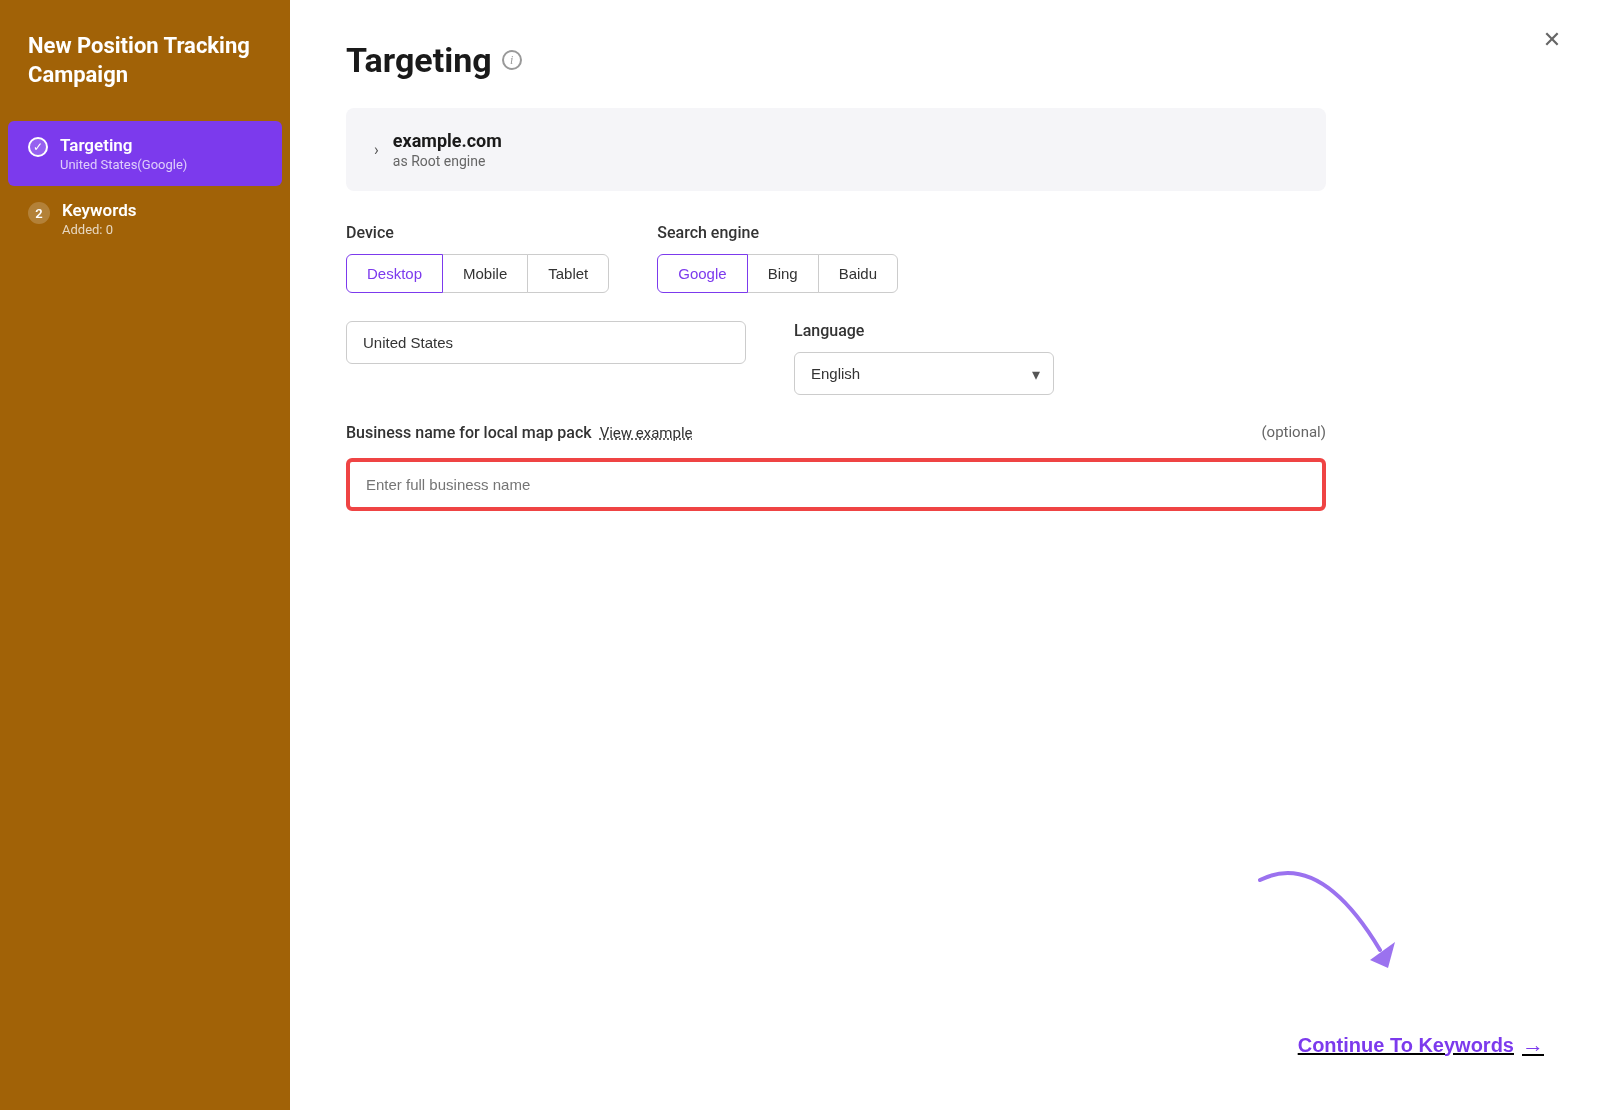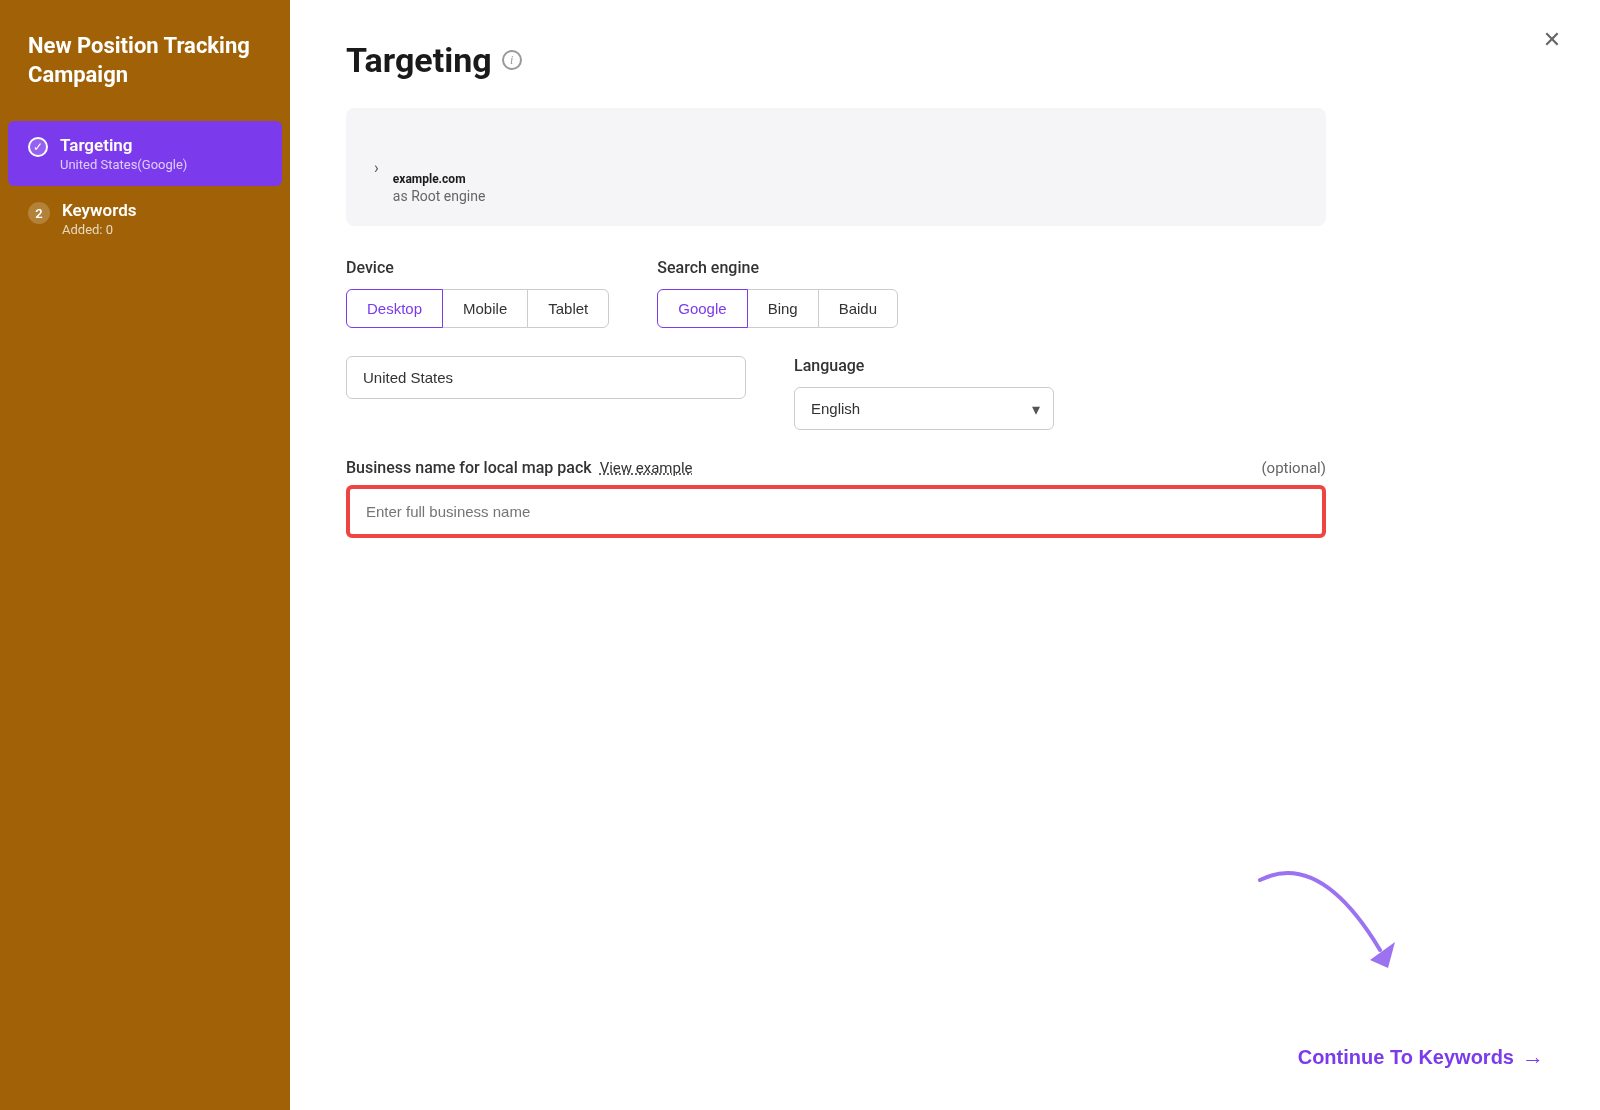--- a/index.html
+++ b/index.html
@@ -153,24 +153,23 @@
     .chevron-icon {
       color: #555;
       font-size: 16px;
       cursor: pointer;
     }
     .domain-info {
       display: flex;
       flex-direction: column;
     }
     .domain-name {
-      font-size: 12px;
+      font-size: 18px;
       font-weight: 700;
       color: #1a1a1a;
-      margin-top: 42px;
     }
     .domain-sub {
       font-size: 14px;
       color: #666;
       margin-top: 2px;
     }
 
     
     .form-row {
       display: flex;
@@ -252,23 +251,23 @@
       color: #555;
       font-size: 16px;
     }
 
     
     .business-section {
       max-width: 980px;
     }
     .business-label-row {
       display: flex;
-      align-items: center;
+      align-items: flex-start;
       justify-content: space-between;
-      margin-bottom: 8px;
+      margin-bottom: 16px;
     }
     .business-label-left {
       display: flex;
       align-items: baseline;
       gap: 8px;
     }
     .business-label {
       font-size: 16px;
       font-weight: 500;
       color: #333;
@@ -299,25 +298,26 @@
       position: absolute;
       right: 200px;
       bottom: 140px;
       width: 160px;
       height: 100px;
     }
 
     
     .continue-btn-row {
       position: absolute;
-      bottom: 40px;
+      bottom: 52px;
       right: 56px;
       display: flex;
       align-items: center;
       gap: 10px;
+      text-decoration: underline;
     }
     .continue-btn {
       font-size: 20px;
       font-weight: 600;
       color: #7c3aed;
       background: none;
       border: none;
       cursor: pointer;
       display: flex;
       align-items: center;

